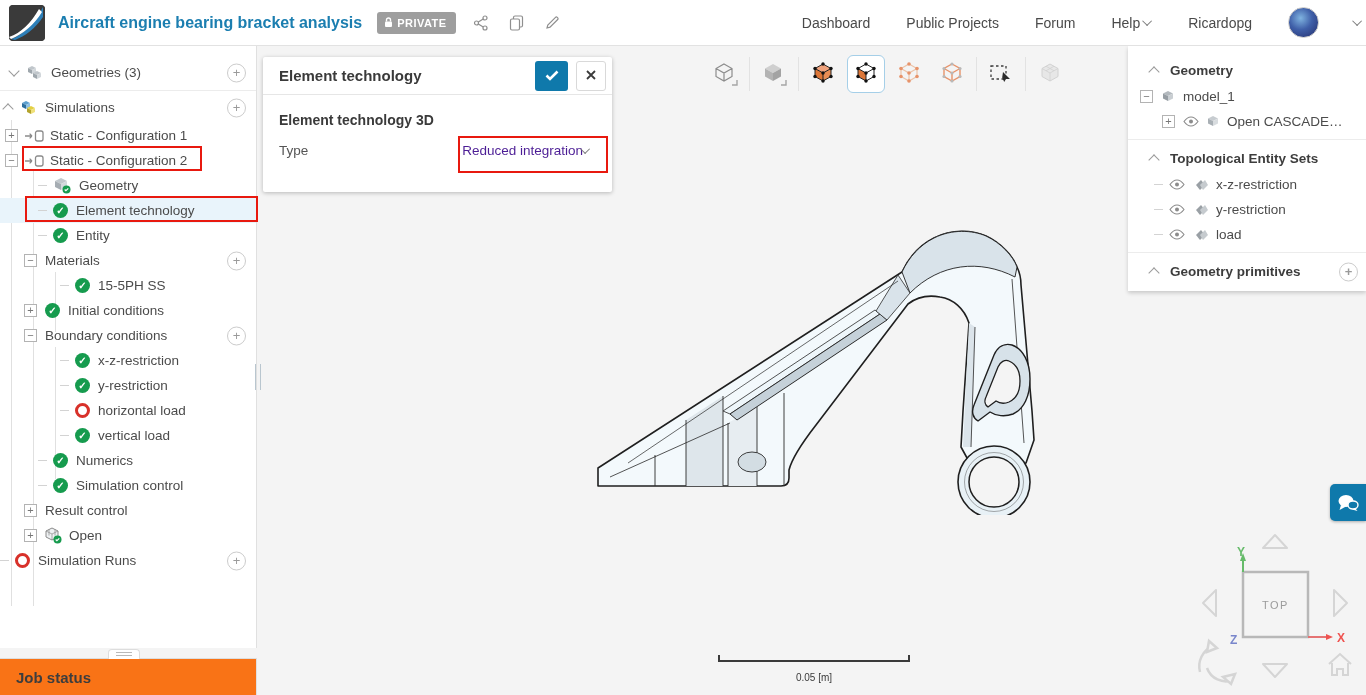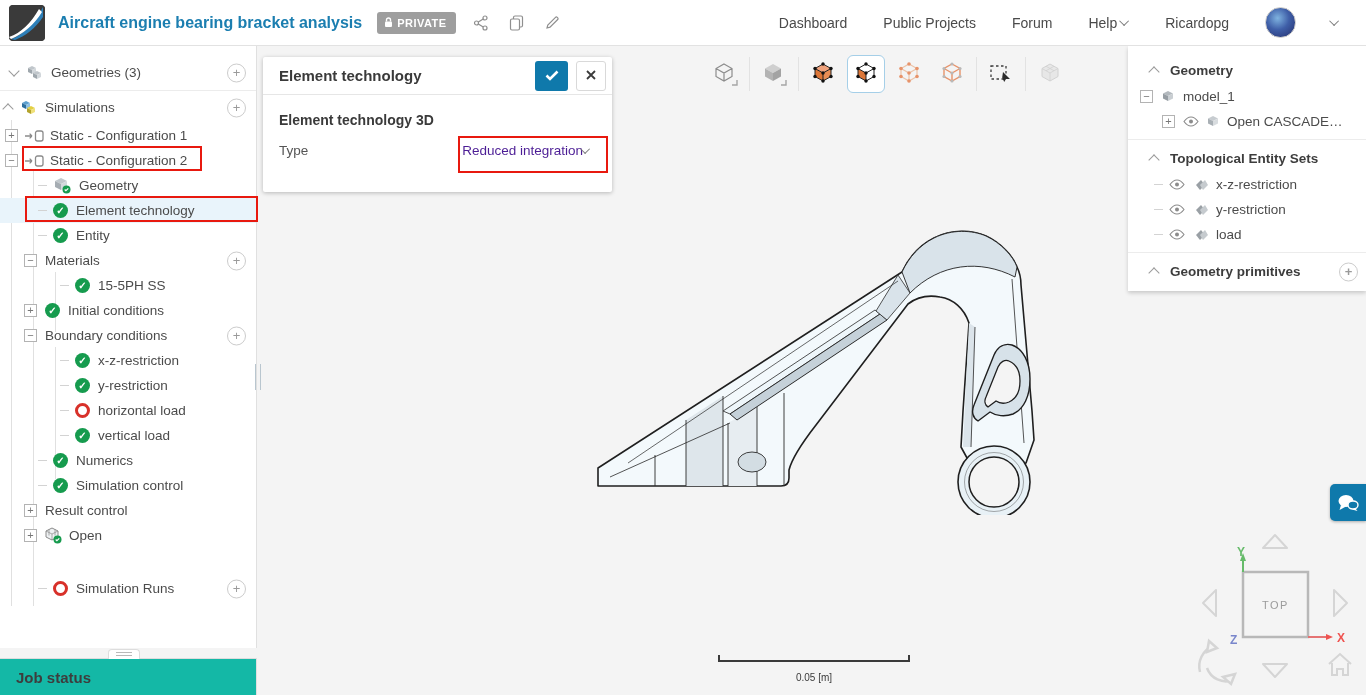--- a/index.html
+++ b/index.html
@@ -5,21 +5,21 @@
   * { box-sizing: border-box; margin: 0; padding: 0; }
   html,body { width:1366px; height:695px; overflow:hidden; }
   body { font-family:"Liberation Sans", sans-serif; background:#f4f4f4; position:relative; color:#4b4b4b; }
 
   
   .hdr { position:absolute; top:0; left:0; width:1366px; height:46px; background:#fff; border-bottom:1px solid #e2e2e2; display:flex; align-items:center; z-index:50; }
   .logo { width:36px; height:36px; margin-left:9px; border-radius:4px; background:#3a3a3a; overflow:hidden; flex:none; }
   .proj-title { margin-left:13px; font-size:16px; font-weight:bold; color:#1b7eb0; }
   .badge { margin-left:15px; background:#9e9e9e; color:#fff; font-size:11px; font-weight:bold; letter-spacing:.5px; border-radius:3px; padding:5px 9px 5px 7px; display:flex; align-items:center; gap:4px; }
   .hact { margin-left:14px; width:22px; height:22px; display:flex; align-items:center; justify-content:center; cursor:pointer; }
-  .hnav { margin-left:auto; display:flex; align-items:center; gap:36px; font-size:14px; color:#4a4a4a; padding-right:27px; }
+  .hnav { margin-left:auto; display:flex; align-items:center; gap:36px; font-size:14px; color:#4a4a4a; padding-right:4px; }
   .hnav .navitem { cursor:pointer; display:flex; align-items:center; gap:5px; }
   .chev-s { width:7px; height:7px; border-left:1.6px solid #7d7d7d; border-bottom:1.6px solid #7d7d7d; transform:rotate(-45deg) translateY(-2px); display:inline-block; }
   .avatar { width:31px; height:31px; border-radius:50%; background:radial-gradient(circle at 40% 35%, #7fb3e0 0%, #3f5fa8 45%, #232d6b 100%); border:1px solid #c9c9c9; }
 
   
   .sidebar { position:absolute; left:0; top:46px; width:257px; height:602px; background:#fff; border-right:1px solid #e0e0e0; z-index:10; }
   .guide { position:absolute; width:1px; background:#e0e0e0; }
   .trow { position:relative; display:flex; align-items:center; height:25px; font-size:13.5px; color:#4b4b4b; white-space:nowrap; cursor:pointer; }
   .trow.sel { background:#e9f4fb; }
   .secdiv { height:1px; background:#ececec; margin:5px 0 4px 0; }
@@ -27,21 +27,21 @@
   .cdown { transform:rotate(-45deg); margin-top:-3px; }
   .cup { transform:rotate(135deg); margin-top:3px; }
   .exp { width:13px; height:13px; border:1px solid #b3b3b3; background:#fff; color:#777; font-size:11px; line-height:10px; text-align:center; flex:none; }
   .stub { width:9px; border-top:1px solid #d3d3d3; flex:none; }
   .chk { width:15px; height:15px; border-radius:50%; background:#169b4e; color:#fff; font-size:10px; line-height:15px; text-align:center; flex:none; font-weight:bold; }
   .errc { width:15px; height:15px; border-radius:50%; border:3.5px solid #d8312a; background:#fff; flex:none; }
   .plusbtn { position:absolute; right:10px; top:50%; transform:translateY(-50%); width:19px; height:19px; border:1px solid #ccc; border-radius:50%; color:#9a9a9a; font-size:13px; line-height:16px; text-align:center; background:#fff; cursor:pointer; }
   .mr6{margin-right:6px;} .mr8{margin-right:8px;} .mr7{margin-right:7px;}
 
   
-  .jobstatus { position:absolute; left:0; top:658px; width:257px; height:37px; background:#14b8a6; border-top:1px solid #ddd; border-right:1px solid #e0e0e0; display:flex; align-items:center; z-index:11; }
+  .jobstatus { position:absolute; left:0; top:658px; width:257px; height:37px; background:#f97316; border-top:1px solid #ddd; border-right:1px solid #e0e0e0; display:flex; align-items:center; z-index:11; }
   .jobstatus .jtitle { margin-left:16px; font-size:15px; font-weight:bold; color:#3d3d3d; }
   .jshandle { position:absolute; left:108px; top:649px; width:32px; height:10px; background:#fff; border:1px solid #ddd; border-bottom:none; border-radius:4px 4px 0 0; z-index:12; cursor:pointer; }
   .jshandle i { display:block; width:16px; margin:2px auto 0; border-top:1px solid #b9b9b9; border-bottom:1px solid #b9b9b9; height:4px; }
 
   
   .vhandle { position:absolute; left:255px; top:364px; width:6px; height:26px; border-left:1.5px solid #b9c6cf; border-right:1.5px solid #b9c6cf; z-index:12; cursor:col-resize; }
 
   
   .dialog { position:absolute; left:263px; top:57px; width:349px; height:135px; background:#fff; border-radius:2px; box-shadow:0 1px 4px rgba(0,0,0,.25); z-index:20; }
   .dlg-hd { height:38px; display:flex; align-items:center; border-bottom:1px solid #e6e6e6; padding:0 4px 0 16px; }
@@ -276,21 +276,21 @@
     <div class="trow" style="padding-left:24px;">
       <span class="exp mr7">+</span>
       <svg class="mr6" width="19" height="17" viewBox="0 0 19 17">
         <path d="M8 1l6 3v6l-6 3-6-3V4z" fill="#eef1f3" stroke="#8a8a8a" stroke-width="1"></path>
         <path d="M2 4l6 3 6-3M8 7v6M5 2.5v6M11 2.5v6" stroke="#8a8a8a" stroke-width=".7" fill="none"></path>
         <circle cx="13.5" cy="12.5" r="4" fill="#169b4e"></circle>
           <path d="M11.7 12.5l1.2 1.2 2.4-2.4" stroke="#fff" stroke-width="1.1" fill="none"></path>
       </svg>
       <span>Open</span>
     </div>
-    <div class="trow" style="padding-left:38px;margin-top:28px;">
+    <div class="trow" style="">
       <span class="stub mr6"></span>
       <span class="errc mr8"></span>
       <span>Simulation Runs</span>
       <span class="plusbtn">+</span>
     </div>
   </div>
 </div>
 
 <div class="jshandle">
     <i></i>

